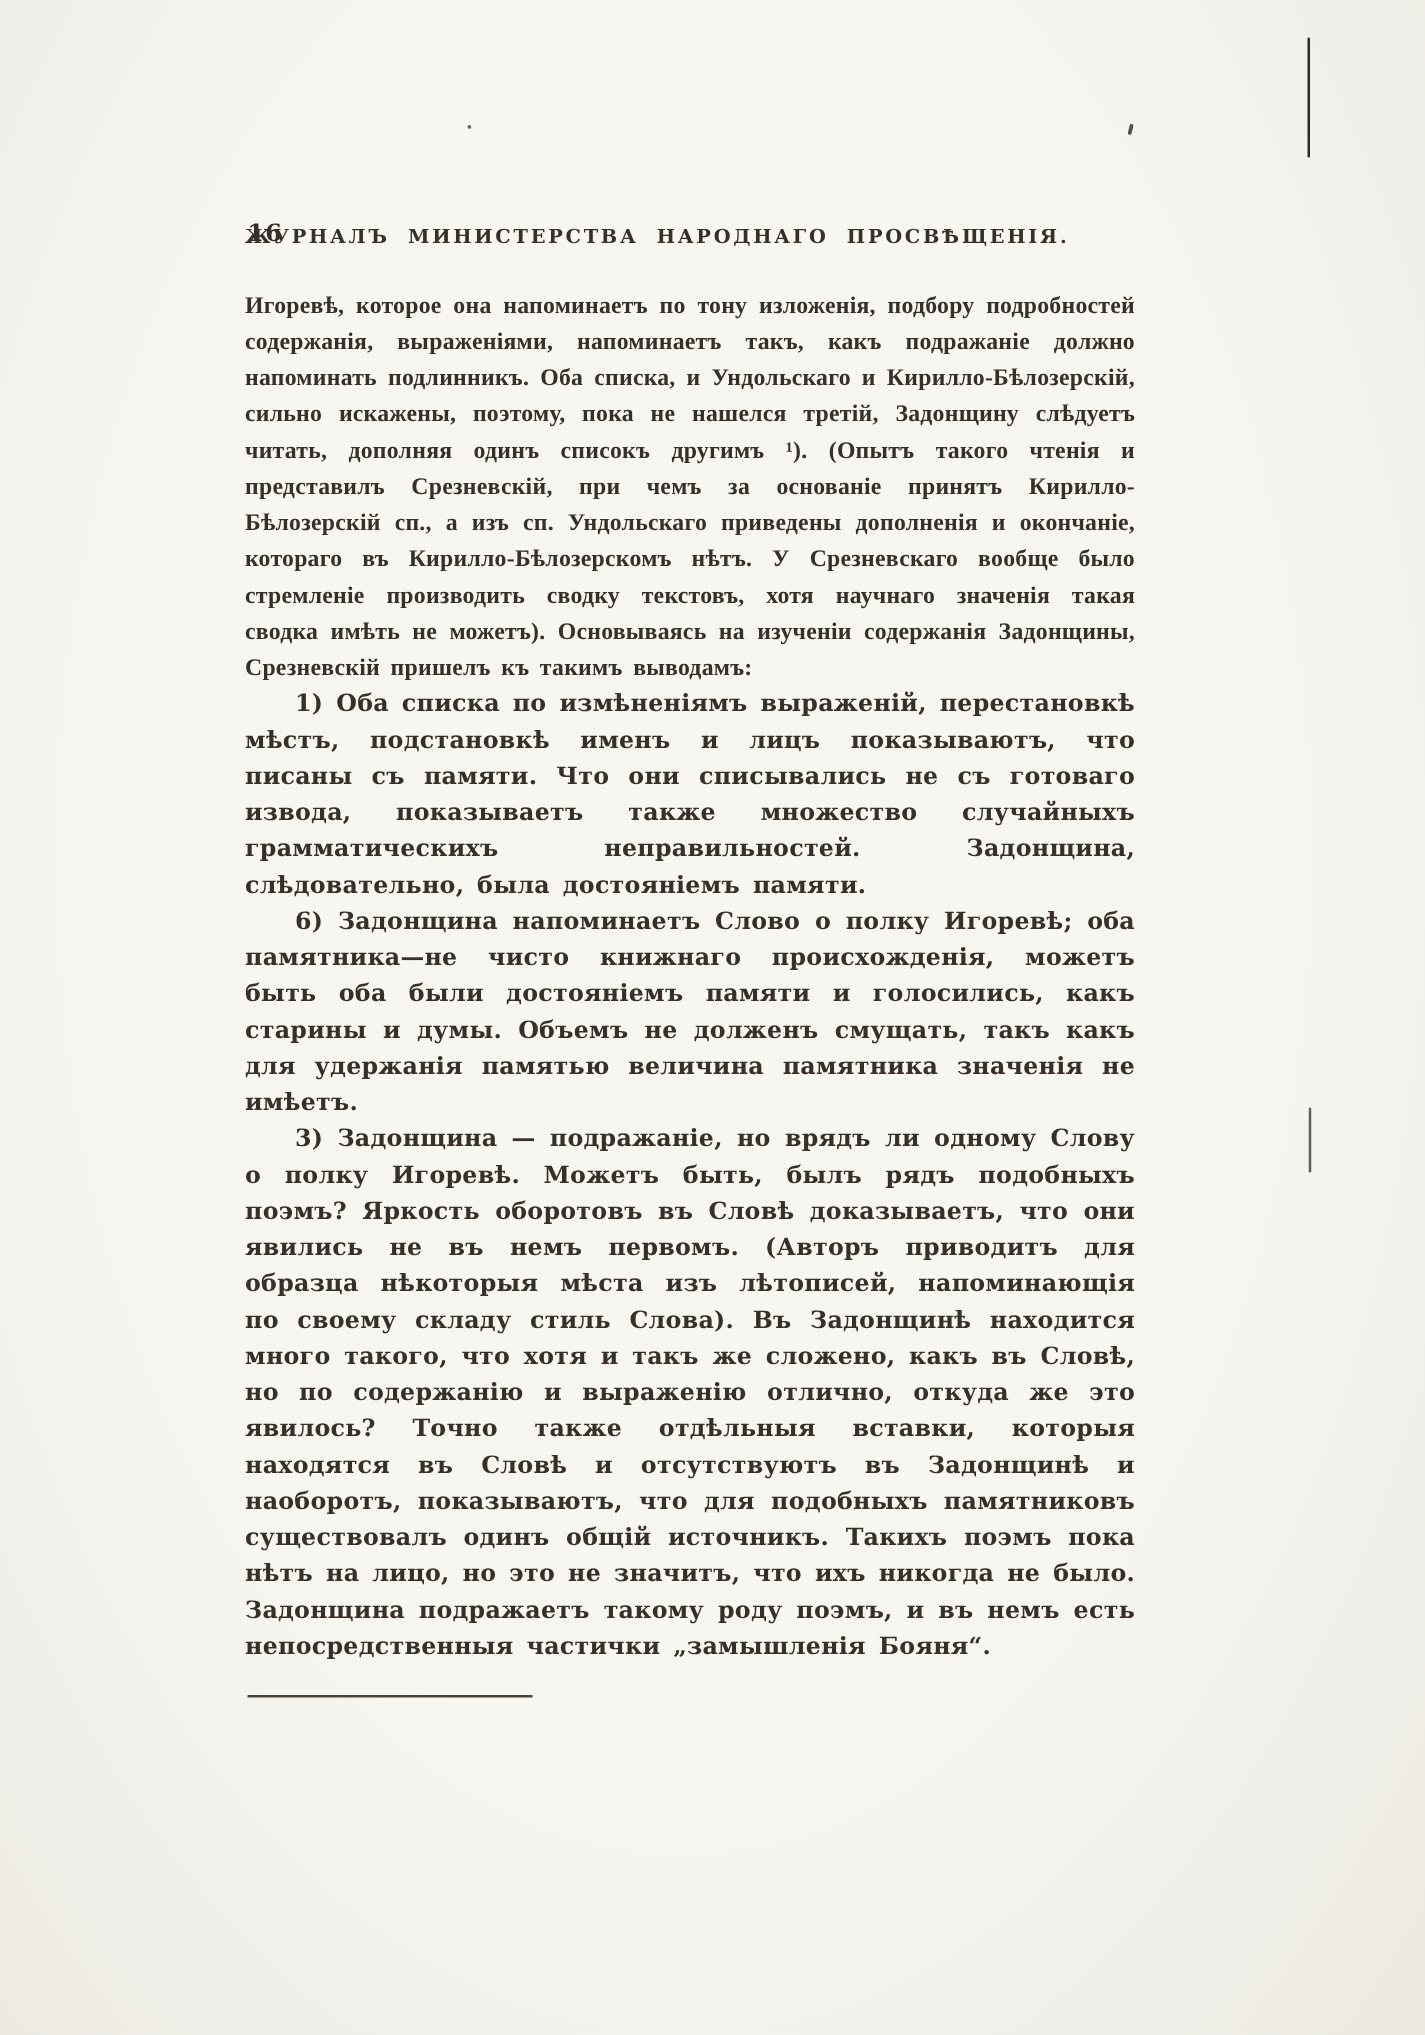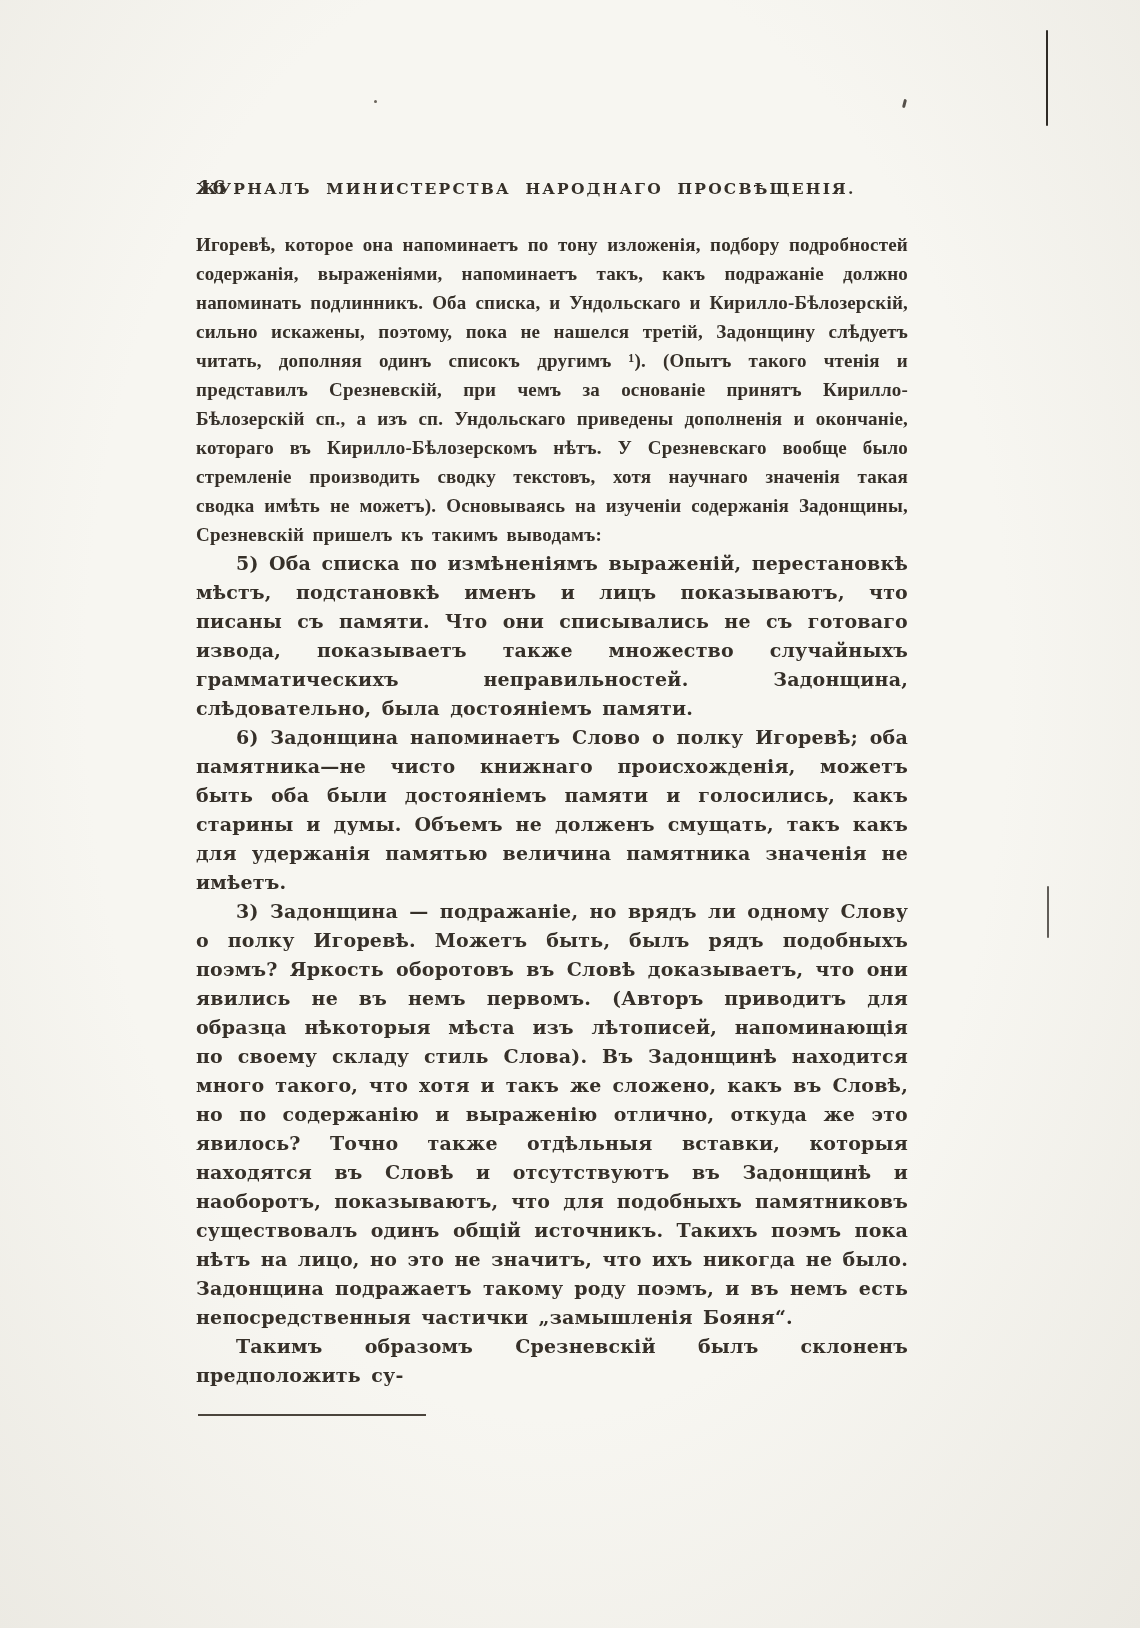--- a/index.html
+++ b/index.html
@@ -136,24 +136,23 @@
 
   <div class="page-inner">
 
     <div class="running-header">
       <span class="page-number">16</span>
       <span class="header-title">ЖУРНАЛЪ МИНИСТЕРСТВА НАРОДНАГО ПРОСВѢЩЕНІЯ.</span>
     </div>
 
     <div class="body-text">
       <p class="noindent">Игоревѣ, которое она напоминаетъ по тону изложенія, подбору подробностей содержанія, выраженіями, напоминаетъ такъ, какъ подражаніе должно напоминать подлинникъ. Оба списка, и Ундольскаго и Кирилло-Бѣлозерскій, сильно искажены, поэтому, пока не нашелся третій, Задонщину слѣдуетъ читать, дополняя одинъ списокъ другимъ ¹). (Опытъ такого чтенія и представилъ Срезневскій, при чемъ за основаніе принятъ Кирилло-Бѣлозерскій сп., а изъ сп. Ундольскаго приведены дополненія и окончаніе, котораго въ Кирилло-Бѣлозерскомъ нѣтъ. У Срезневскаго вообще было стремленіе производить сводку текстовъ, хотя научнаго значенія такая сводка имѣть не можетъ). Основываясь на изученіи содержанія Задонщины, Срезневскій пришелъ къ такимъ выводамъ:</p>
-      <p>5) Оба списка по измѣненіямъ выраженій, перестановкѣ мѣстъ, подстановкѣ именъ и лицъ показываютъ, что писаны съ памяти. Что они списывались не съ готоваго извода, показываетъ также множество случайныхъ грамматическихъ неправильностей. Задонщина, слѣдовательно, была достояніемъ памяти.</p>
+      <p>1) Оба списка по измѣненіямъ выраженій, перестановкѣ мѣстъ, подстановкѣ именъ и лицъ показываютъ, что писаны съ памяти. Что они списывались не съ готоваго извода, показываетъ также множество случайныхъ грамматическихъ неправильностей. Задонщина, слѣдовательно, была достояніемъ памяти.</p>
       <p>6) Задонщина напоминаетъ Слово о полку Игоревѣ; оба памятника—не чисто книжнаго происхожденія, можетъ быть оба были достояніемъ памяти и голосились, какъ старины и думы. Объемъ не долженъ смущать, такъ какъ для удержанія памятью величина памятника значенія не имѣетъ.</p>
       <p>3) Задонщина — подражаніе, но врядъ ли одному Слову о полку Игоревѣ. Можетъ быть, былъ рядъ подобныхъ поэмъ? Яркость оборотовъ въ Словѣ доказываетъ, что они явились не въ немъ первомъ. (Авторъ приводитъ для образца нѣкоторыя мѣста изъ лѣтописей, напоминающія по своему складу стиль Слова). Въ Задонщинѣ находится много такого, что хотя и такъ же сложено, какъ въ Словѣ, но по содержанію и выраженію отлично, откуда же это явилось? Точно также отдѣльныя вставки, которыя находятся въ Словѣ и отсутствуютъ въ Задонщинѣ и наоборотъ, показываютъ, что для подобныхъ памятниковъ существовалъ одинъ общій источникъ. Такихъ поэмъ пока нѣтъ на лицо, но это не значитъ, что ихъ никогда не было. Задонщина подражаетъ такому роду поэмъ, и въ немъ есть непосредственныя частички „замышленія Бояня“.</p>
-      <p>Такимъ образомъ Срезневскій былъ склоненъ предположить су-</p>
     </div>
 
     <div class="footnote-sep"></div>
 
 
   </div>
 
 </div>
 
 </body></html>

